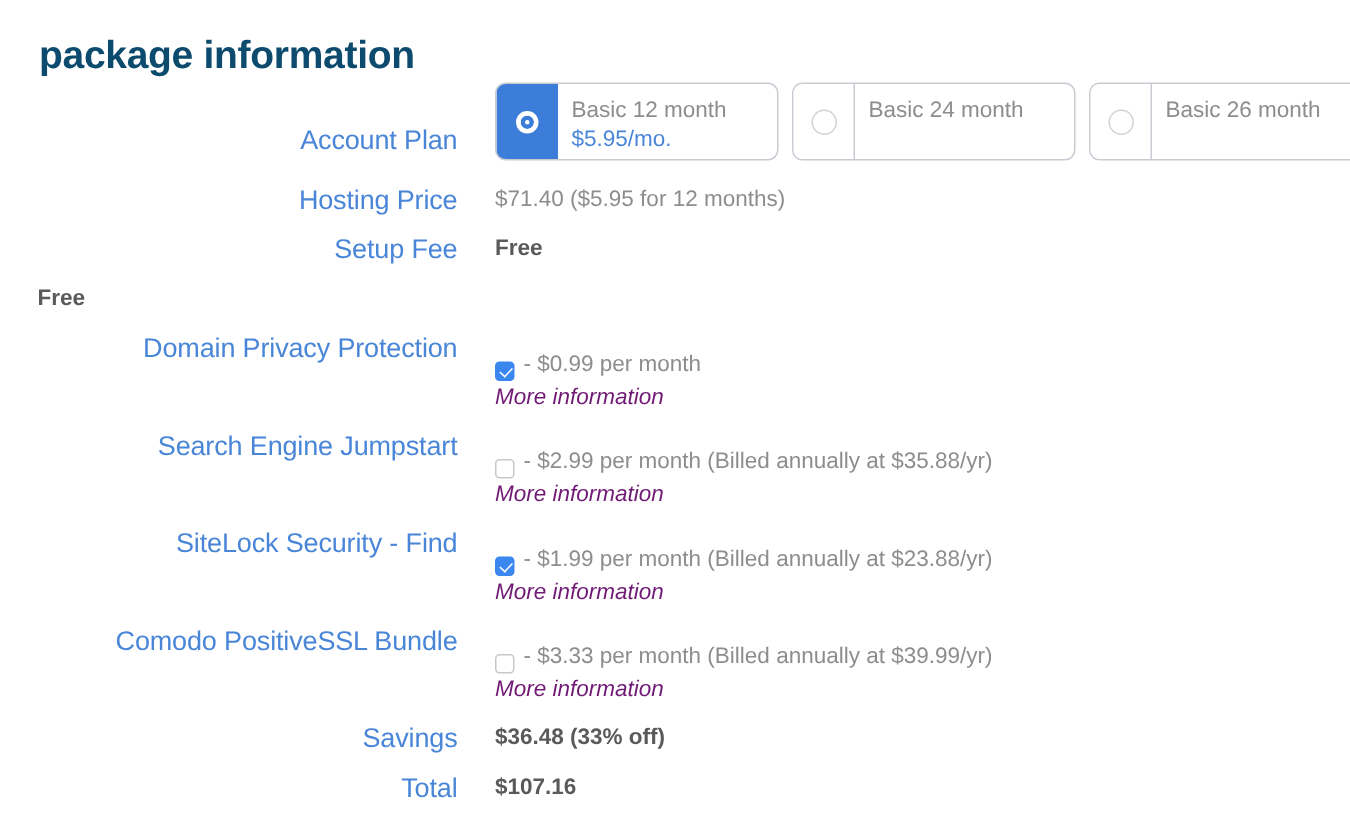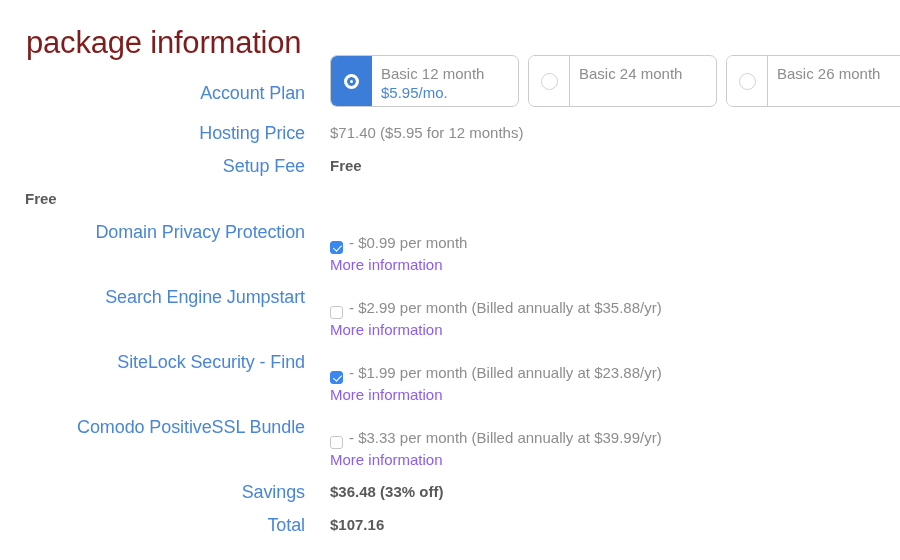--- a/index.html
+++ b/index.html
@@ -10,23 +10,23 @@
     background: #ffffff;
     font-family: "Liberation Sans", sans-serif;
     overflow: hidden;
     position: relative;
   }
 
   .page-title {
     position: absolute;
     left: 26px;
     top: 4px;
-    font-size: 31px;
-    font-weight: 400;
-    color: #7f1d1d;
+    font-size: 26px;
+    font-weight: 700;
+    color: #0c4a6e;
     letter-spacing: -0.2px;
     white-space: nowrap;
   }
 
   .form {
     position: absolute;
     left: 0;
     top: 55px;
     width: 900px;
   }
@@ -189,25 +189,26 @@
     font-size: 15px;
     color: #8d8d8d;
     font-weight: 300;
     white-space: nowrap;
   }
 
   
   .row-more { height: 32px; }
   .row-more .value-cell { padding-top: 1px; }
   .more-link {
-    color: #8b5cf6;
+    color: #701a75;
     font-size: 15px;
     font-weight: 300;
     text-decoration: none;
     cursor: pointer;
+    font-style: italic;
   }
 </style>
 </head>
 <body>
 
 <h1 class="page-title">package information</h1>
 
 <div class="form">
 
   <div class="row row-plan">

